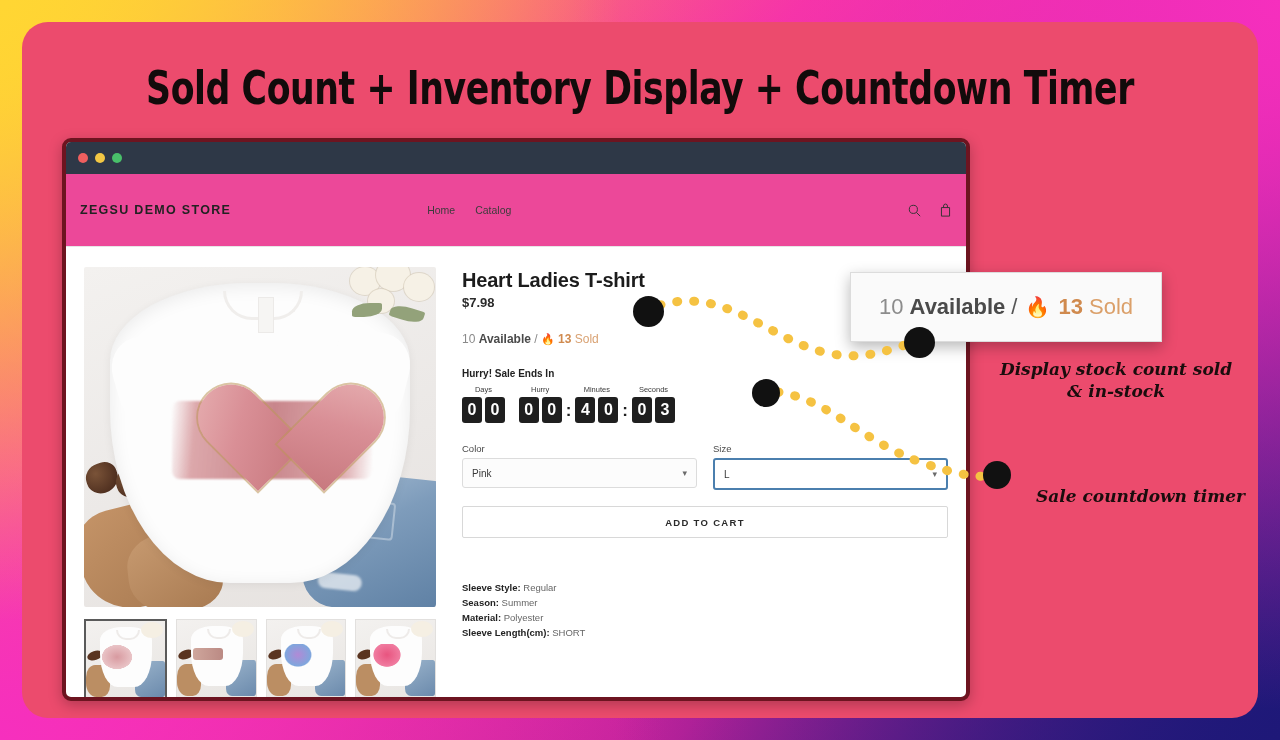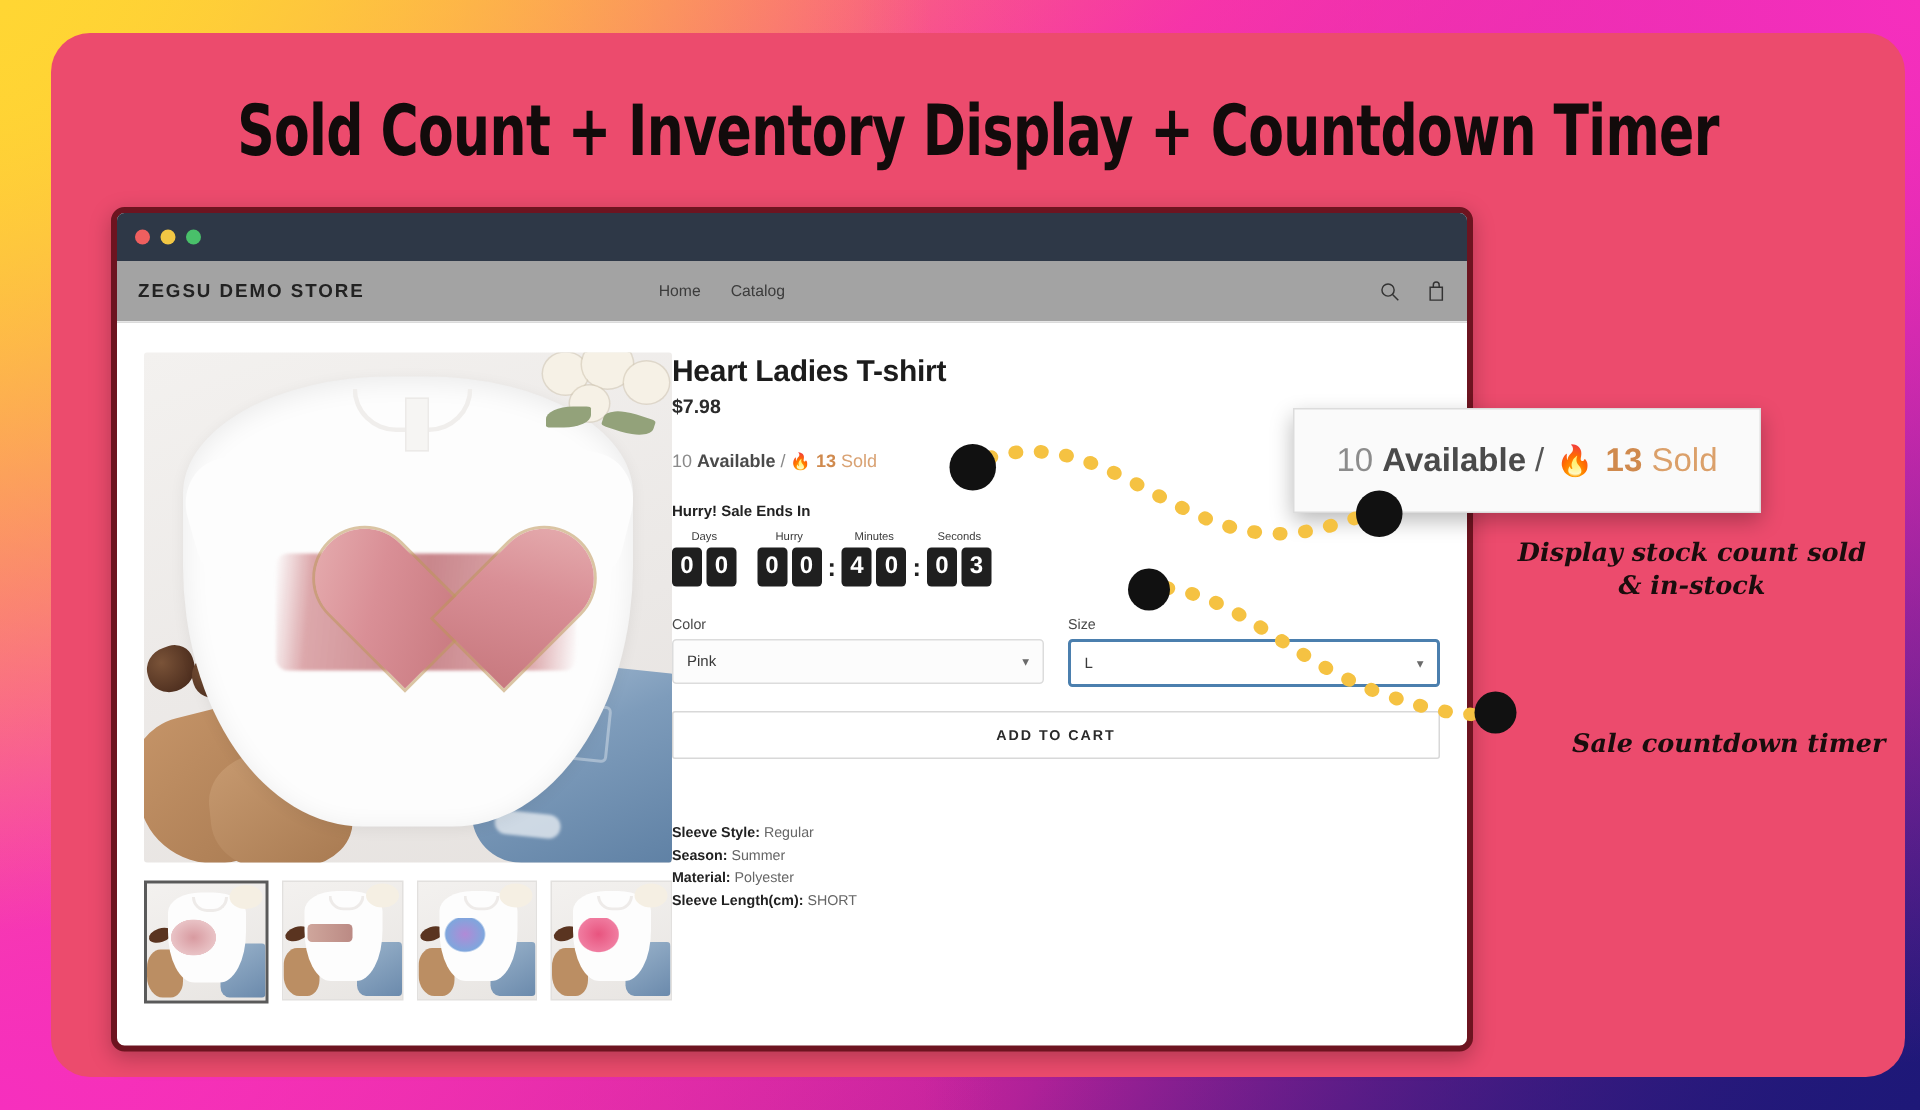--- a/index.html
+++ b/index.html
@@ -11,21 +11,21 @@
   .stage{
     position:relative;width:1280px;height:740px;
     background:
       radial-gradient(circle at 0% 0%, #ffd633 0%, rgba(255,214,51,0) 42%),
       radial-gradient(circle at 100% 0%, #f62fbe 0%, rgba(246,47,190,0) 48%),
       radial-gradient(circle at 0% 100%, #f62fbe 0%, rgba(246,47,190,0) 45%),
       radial-gradient(circle at 100% 100%, #1e1878 0%, rgba(30,24,120,0) 45%),
       linear-gradient(135deg,#ffcf33 0%,#f6369f 40%,#c1229c 70%,#241a80 100%);
   }
   .card{
-    position:absolute;left:34px;top:22px;width:1236px;height:696px;
+    position:absolute;left:22px;top:22px;width:1236px;height:696px;
     background:#ec4b6d;border-radius:26px;
   }
   .headline{
     position:absolute;left:0;top:38px;width:1236px;text-align:center;
     font-family:"DejaVu Sans Condensed","Liberation Sans Narrow","Liberation Sans",sans-serif;
     font-size:47px;font-weight:bold;color:#120b0b;letter-spacing:-0.5px;
     transform:scaleX(0.82);transform-origin:center;white-space:nowrap;
   }
 
   
@@ -33,29 +33,29 @@
     position:absolute;left:40px;top:116px;width:900px;height:555px;
     background:#fff;border:4px solid #6d1420;border-radius:9px;overflow:hidden;
     box-shadow:0 4px 14px rgba(0,0,0,.25);
   }
   .titlebar{height:32px;background:#2e3847;display:flex;align-items:center;padding-left:12px;gap:7px;}
   .dot{width:10px;height:10px;border-radius:50%;}
   .dot.r{background:#ef5f5f;}.dot.y{background:#f2c744;}.dot.g{background:#49c06a;}
 
   .storehead{
     height:40px;border-bottom:1px solid #e6e6e6;display:flex;align-items:center;
-    padding:0 14px;background:#a3a3a3;
+    padding:16px 14px;background:#ec4899;
   }
   .brand{font-size:12.5px;font-weight:bold;letter-spacing:1.3px;color:#222;}
   .nav{display:flex;gap:20px;margin-left:calc(50% - 240px);}
   .nav span{font-size:10.5px;color:#3c3c3c;text-align:center;}
   .headicons{margin-left:auto;display:flex;gap:18px;align-items:center;}
   .headicons svg{display:block;}
 
-  .content{display:flex;padding:20px 18px 0 18px;gap:0;}
+  .content{display:flex;padding:20px 18px 0 18px;gap:26px;}
 
   
   .gallery{width:352px;}
   .mainimg{
     width:352px;height:340px;border-radius:2px;position:relative;overflow:hidden;
     background:linear-gradient(160deg,#f3f1ef 0%,#ebe8e6 60%,#e6e2df 100%);
   }
   .shirt{
     position:absolute;left:26px;top:16px;width:300px;height:300px;
     background:#fdfdfd;

